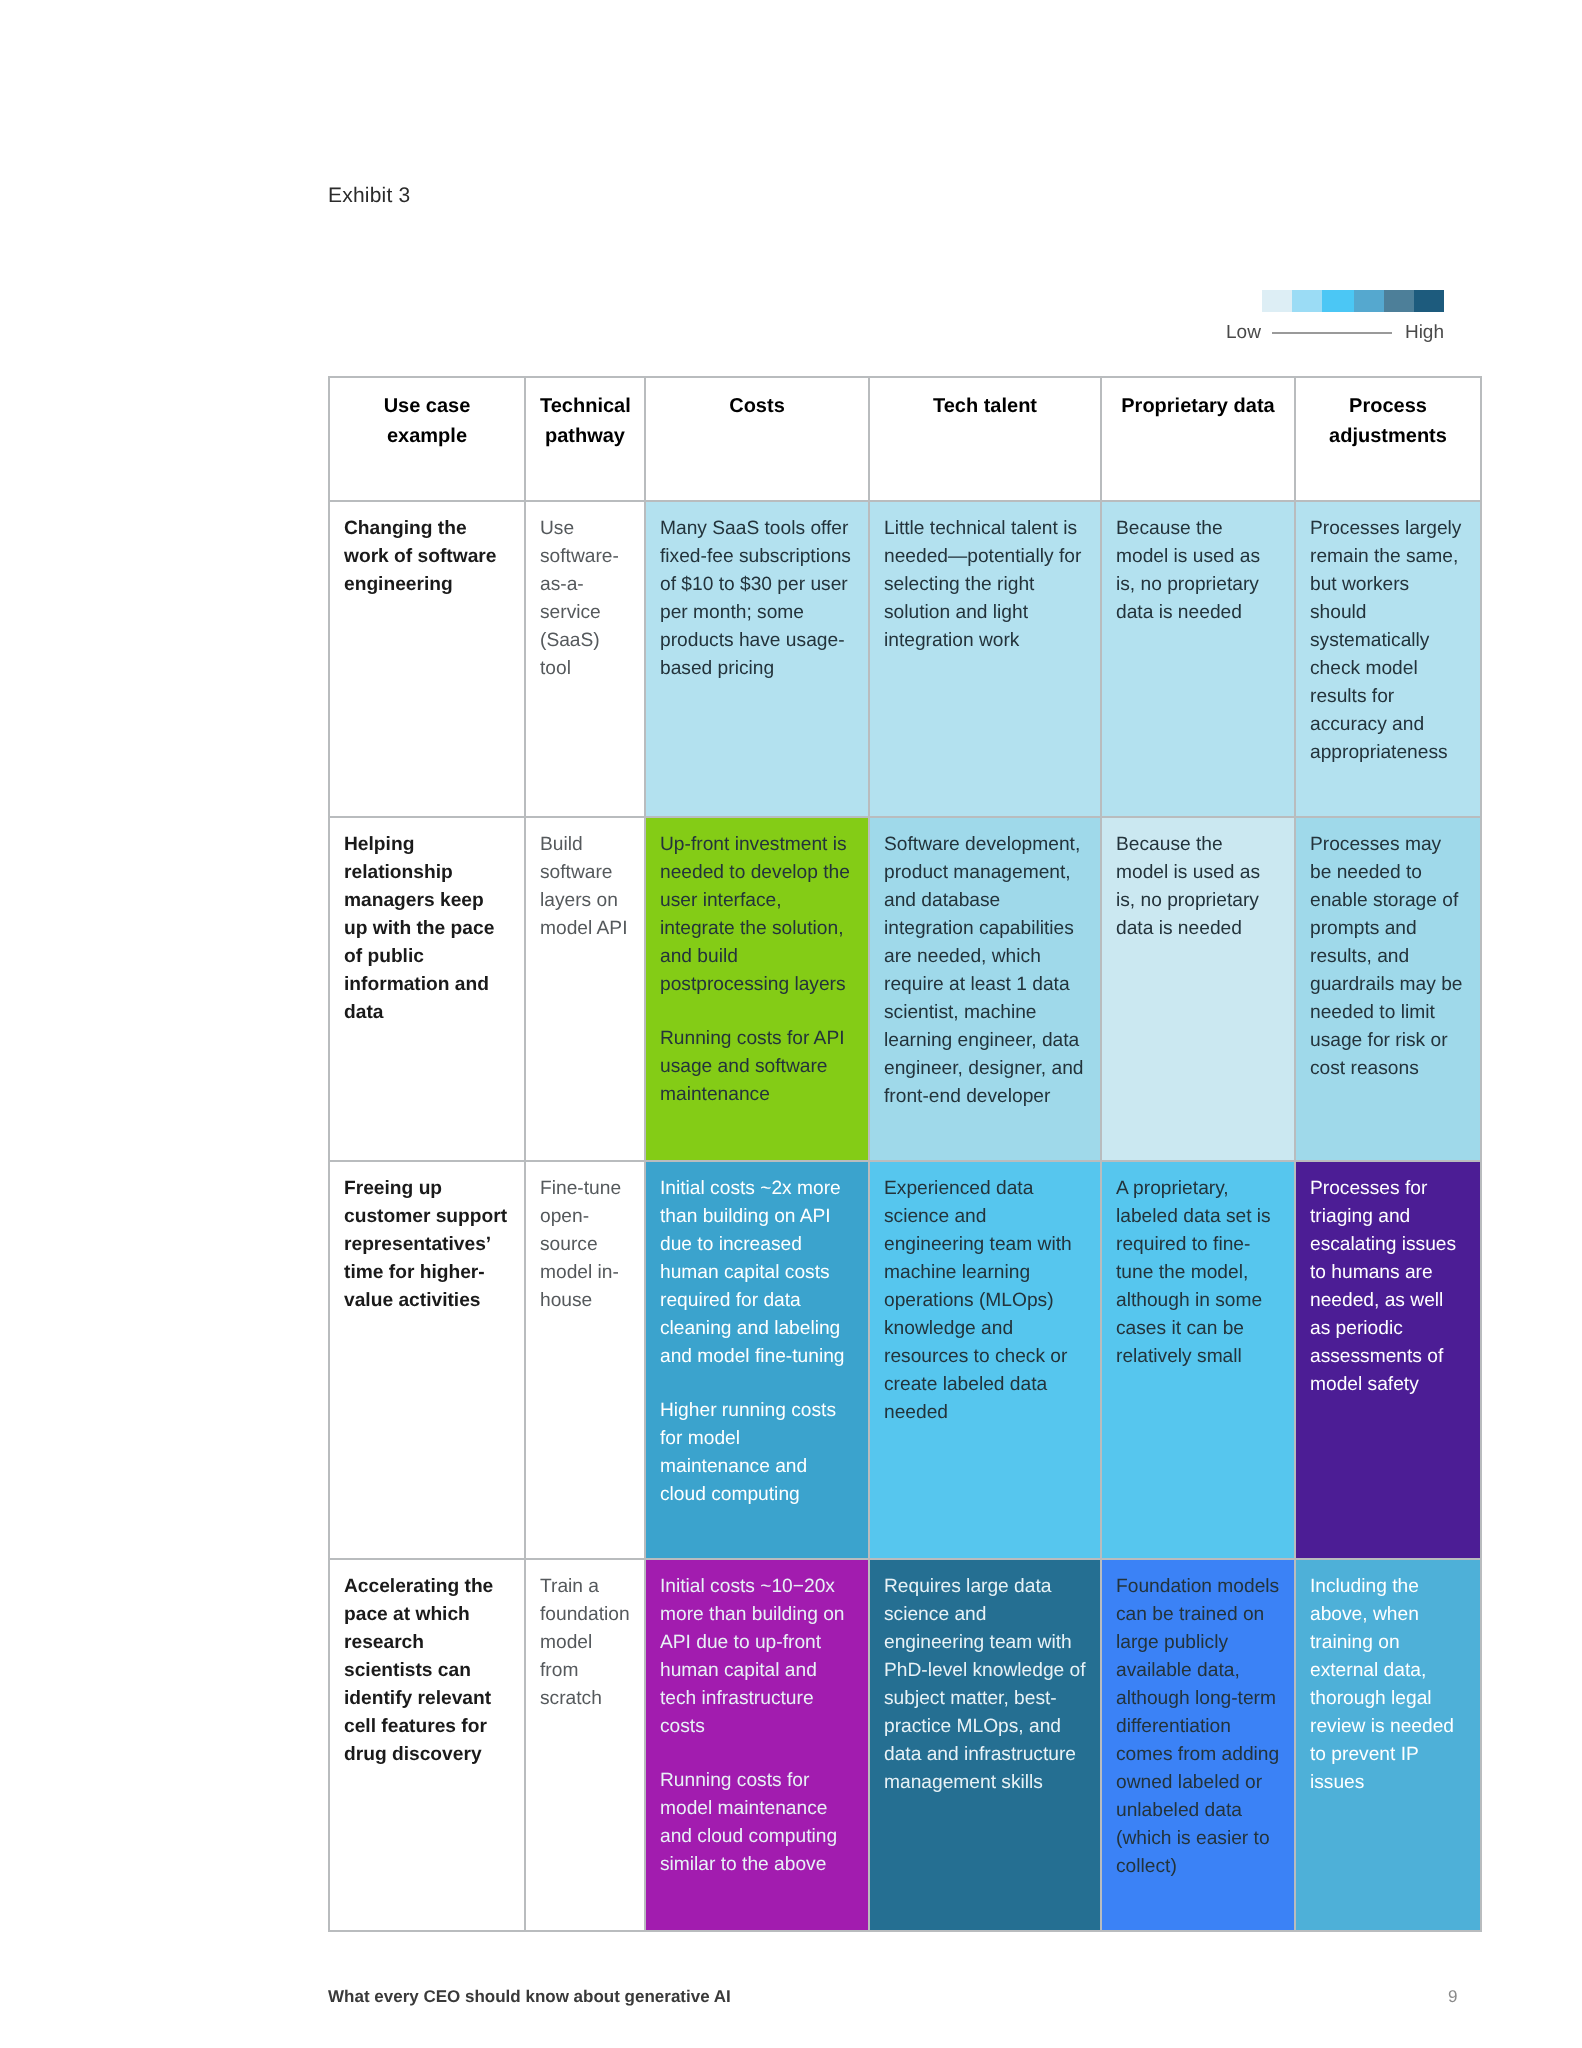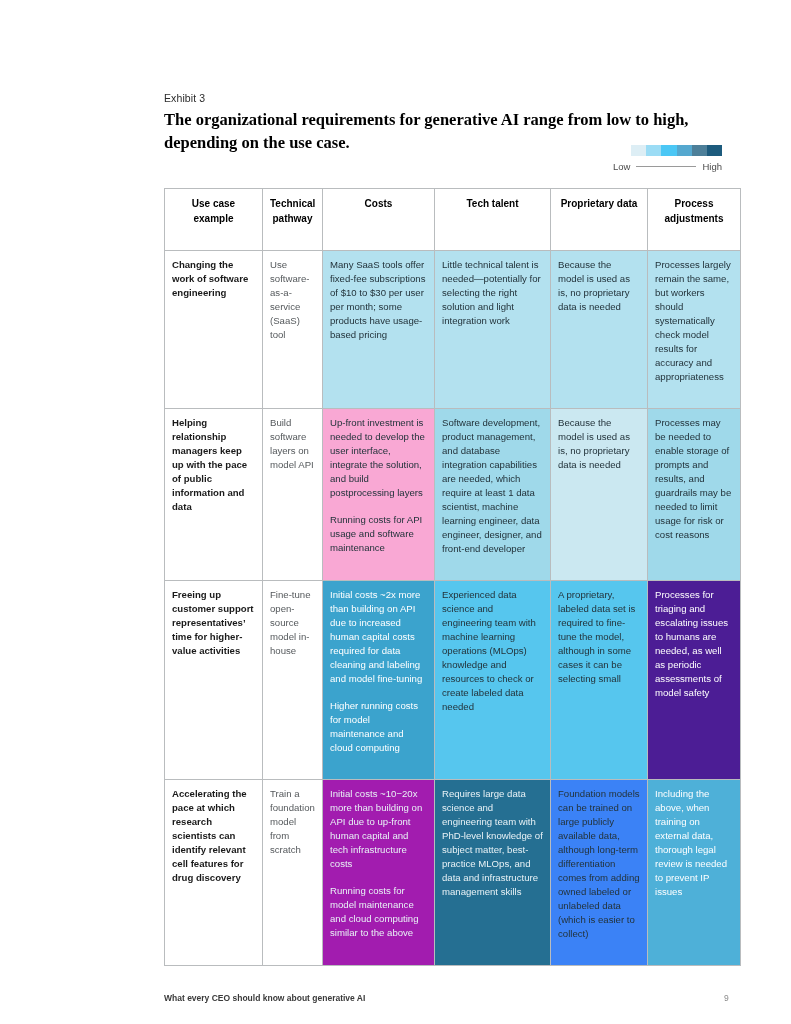--- a/index.html
+++ b/index.html
@@ -128,21 +128,20 @@
     font-size: 8.5px;
     color: #8a8a8a;
   }
 </style>
 </head>
 <body>
 
 <div class="page">
 
   <div class="exhibit-label">Exhibit 3</div>
-  <div class="title">The organizational requirements for generative AI range from low to high, depending on the use case.</div>
 
   <div class="legend">
     <div class="legend-swatches" id="legend-swatches">
         <span style="background: rgb(221, 238, 245);"></span>
         <span style="background: rgb(155, 220, 245);"></span>
         <span style="background: rgb(75, 199, 245);"></span>
         <span style="background: rgb(85, 168, 207);"></span>
         <span style="background: rgb(77, 127, 153);"></span>
         <span style="background: rgb(29, 91, 125);"></span>
       </div>
@@ -186,21 +185,21 @@
             <td class="shade" style="background: rgb(179, 225, 239); color: rgb(35, 51, 59);">
               <div class="para">Because the model is used as is, no proprietary data is needed</div>
             </td>
             <td class="shade" style="background: rgb(179, 225, 239); color: rgb(35, 51, 59);">
               <div class="para">Processes largely remain the same, but workers should systematically check model results for accuracy and appropriateness</div>
             </td>
           </tr>
           <tr>
             <td class="usecase">Helping relationship managers keep up with the pace of public information and data</td>
             <td class="pathway">Build software layers on model API</td>
-            <td class="shade" style="background: #f9a8d4; color: rgb(35, 51, 59); margin-top: 44px;">
+            <td class="shade" style="background: #84cc16; color: rgb(35, 51, 59); margin-top: 44px;">
               <div class="para">Up-front investment is needed to develop the user interface, integrate the solution, and build postprocessing layers</div>
               <div class="para">Running costs for API usage and software maintenance</div>
             </td>
             <td class="shade" style="background: rgb(159, 217, 234); color: rgb(35, 51, 59); margin-left: 44px;">
               <div class="para">Software development, product management, and database integration capabilities are needed, which require at least 1 data scientist, machine learning engineer, data engineer, designer, and front-end developer</div>
             </td>
             <td class="shade" style="background: rgb(203, 232, 241); color: rgb(35, 51, 59);">
               <div class="para">Because the model is used as is, no proprietary data is needed</div>
             </td>
             <td class="shade" style="background: rgb(159, 217, 234); color: rgb(35, 51, 59);">
@@ -211,21 +210,21 @@
             <td class="usecase">Freeing up customer support representatives’ time for higher-value activities</td>
             <td class="pathway">Fine-tune open-source model in-house</td>
             <td class="shade" style="background: rgb(59, 163, 205); color: rgb(255, 255, 255);">
               <div class="para">Initial costs ~2x more than building on API due to increased human capital costs required for data cleaning and labeling and model fine-tuning</div>
               <div class="para">Higher running costs for model maintenance and cloud computing</div>
             </td>
             <td class="shade" style="background: rgb(86, 198, 238); color: rgb(35, 51, 59);">
               <div class="para">Experienced data science and engineering team with machine learning operations (MLOps) knowledge and resources to check or create labeled data needed</div>
             </td>
             <td class="shade" style="background: rgb(86, 198, 238); color: rgb(35, 51, 59);">
-              <div class="para">A proprietary, labeled data set is required to fine-tune the model, although in some cases it can be selecting small</div>
+              <div class="para">A proprietary, labeled data set is required to fine-tune the model, although in some cases it can be relatively small</div>
             </td>
             <td class="shade" style="background: #4c1d95; color: rgb(255, 255, 255);">
               <div class="para">Processes for triaging and escalating issues to humans are needed, as well as periodic assessments of model safety</div>
             </td>
           </tr>
           <tr>
             <td class="usecase">Accelerating the pace at which research scientists can identify relevant cell features for drug discovery</td>
             <td class="pathway">Train a foundation model from scratch</td>
             <td class="shade" style="background: #a21caf; color: rgb(232, 242, 246);">
               <div class="para">Initial costs ~10−20x more than building on API due to up-front human capital and tech infrastructure costs</div>

